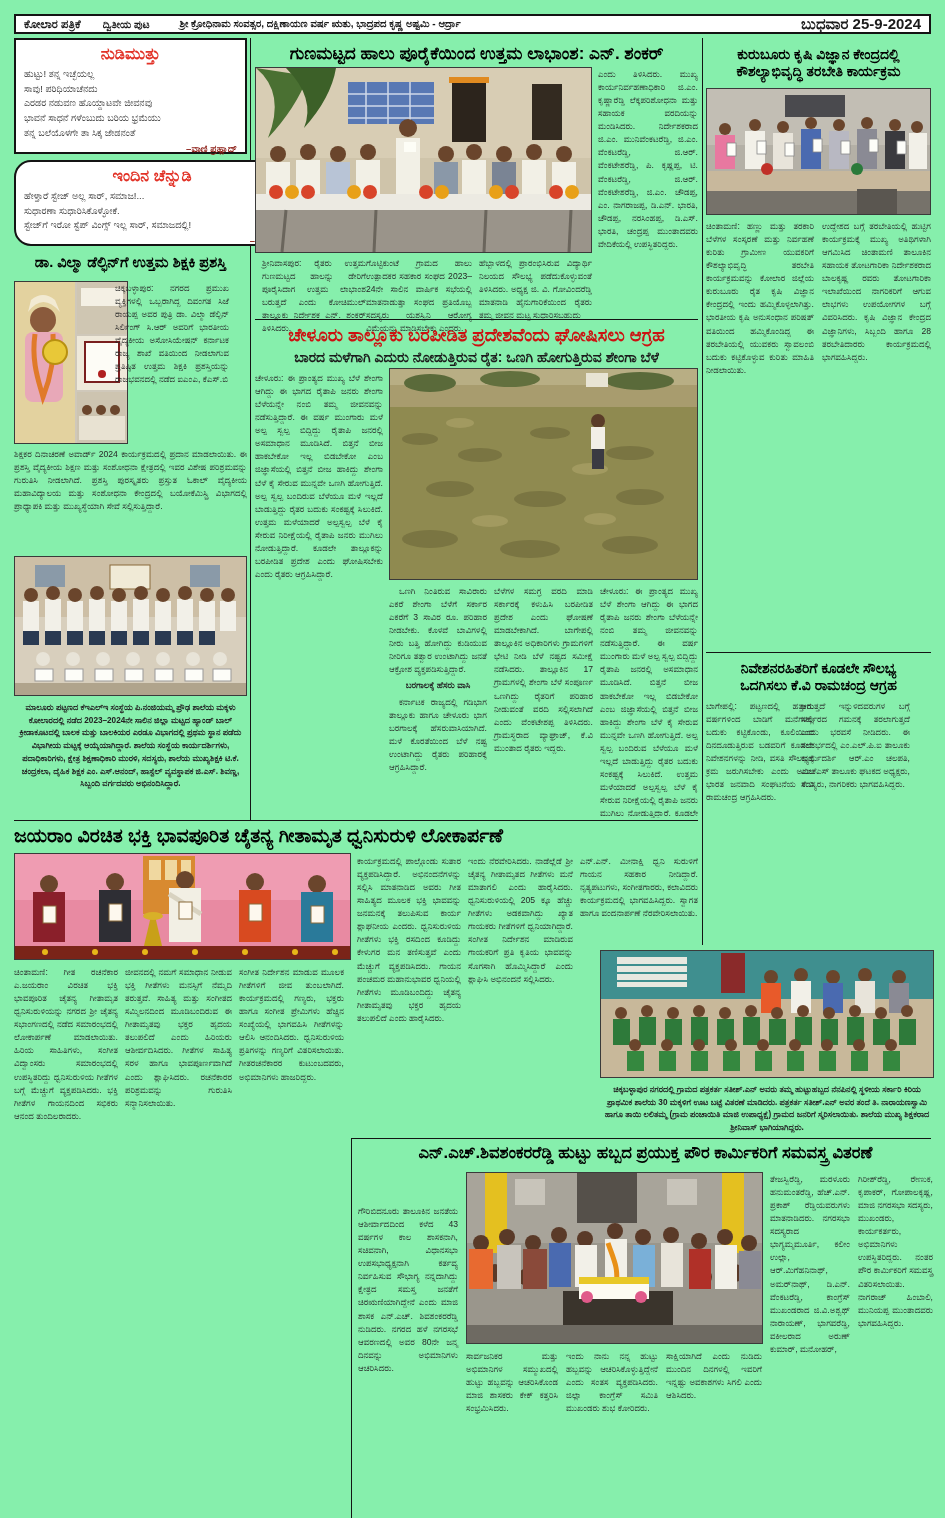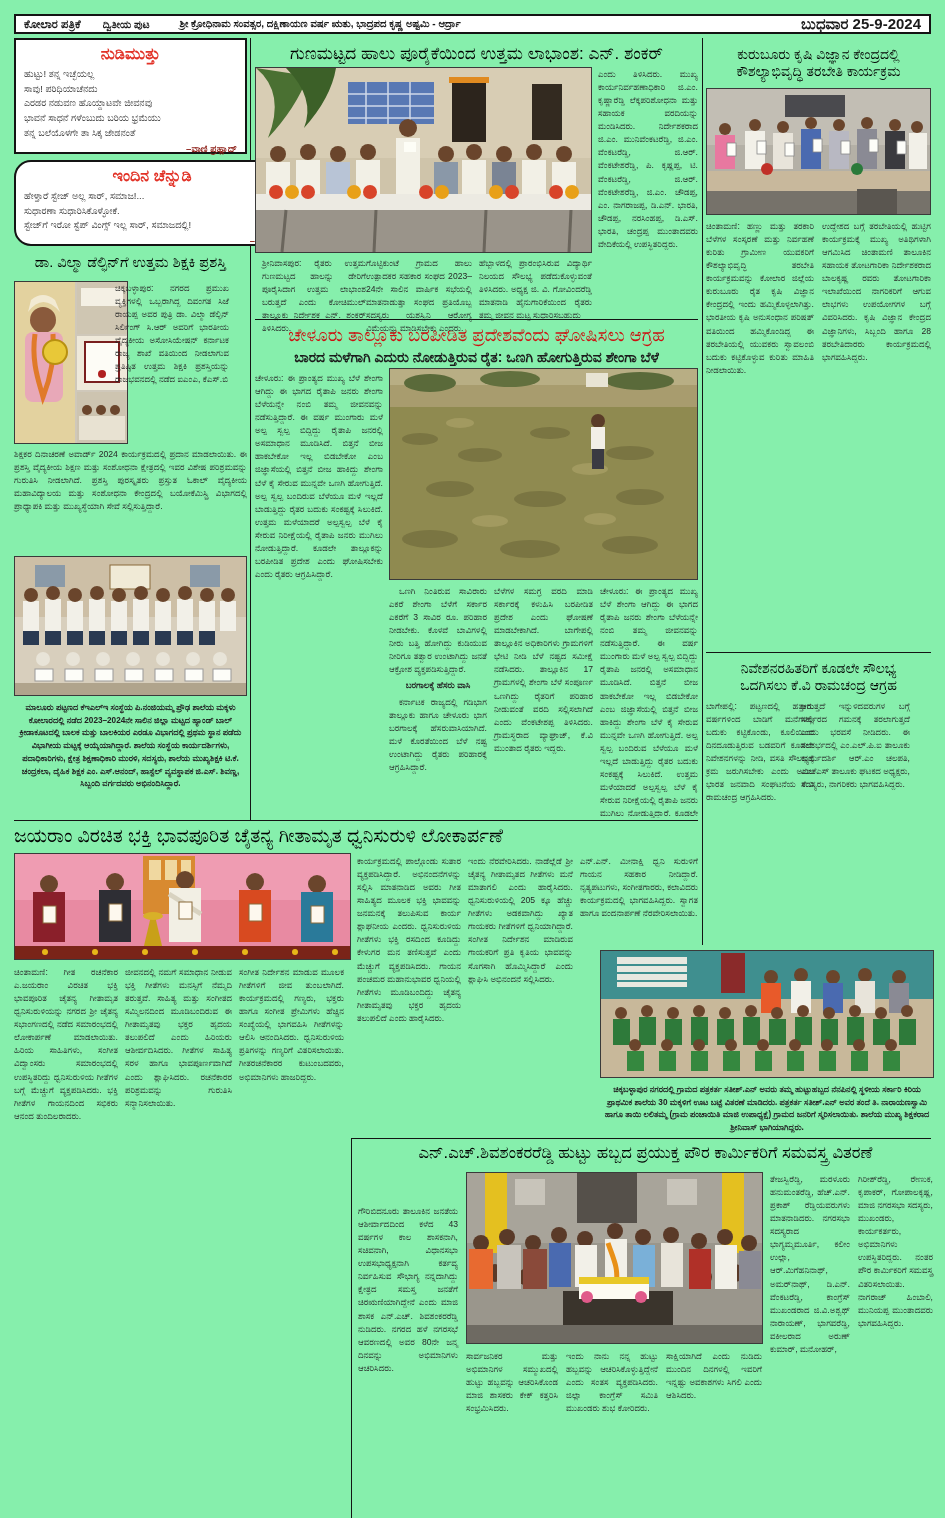--- a/index.html
+++ b/index.html
@@ -9,21 +9,21 @@
   .rule{background:#141414;}
   .masthead{border:2px solid #141414;display:flex;align-items:center;padding:0 8px;background:#fff;}
   .masthead .paper{font-weight:bold;font-size:11.5px;}
   .masthead .pagelab{font-weight:bold;font-size:10.5px;margin-left:22px;}
   .masthead .almanac{font-weight:bold;font-size:10px;margin-left:30px;}
   .masthead .date{font-weight:bold;font-size:15px;margin-left:auto;}
   .qbox{border:2px solid #141414;background:#fff;padding:4px 8px 5px;}
   .qtitle{color:#e23227;font-weight:bold;font-size:16px;text-align:center;margin:1px 0 4px;}
   .qline{font-size:9.5px;line-height:1.55;color:#333;}
   .qsig{font-size:9.5px;font-weight:bold;color:#8c1d15;text-align:right;margin-top:2px;}
-  .hl{font-weight:normal;color:#000;text-align:center;line-height:1.18;}
+  .hl{font-weight:bold;color:#000;text-align:center;line-height:1.18;}
   .hl-red{color:#cc1111;}
   .sub-hl{font-weight:bold;color:#1b1b1b;text-align:center;}
   .bt{font-size:8.6px;line-height:1.52;text-align:justify;color:#262626;word-break:break-word;}
   .bt p{margin:0 0 3px;text-indent:10px;}
   .boldsub{font-weight:bold;text-align:center;text-indent:0 !important;}
   .cap{font-size:8.2px;font-weight:bold;line-height:1.55;text-align:center;color:#222;}
   .photo{border:1px solid #3a3a3a;background:#cfc8ba;overflow:hidden;}
   .photo svg{display:block;}
 </style>
 </head>

